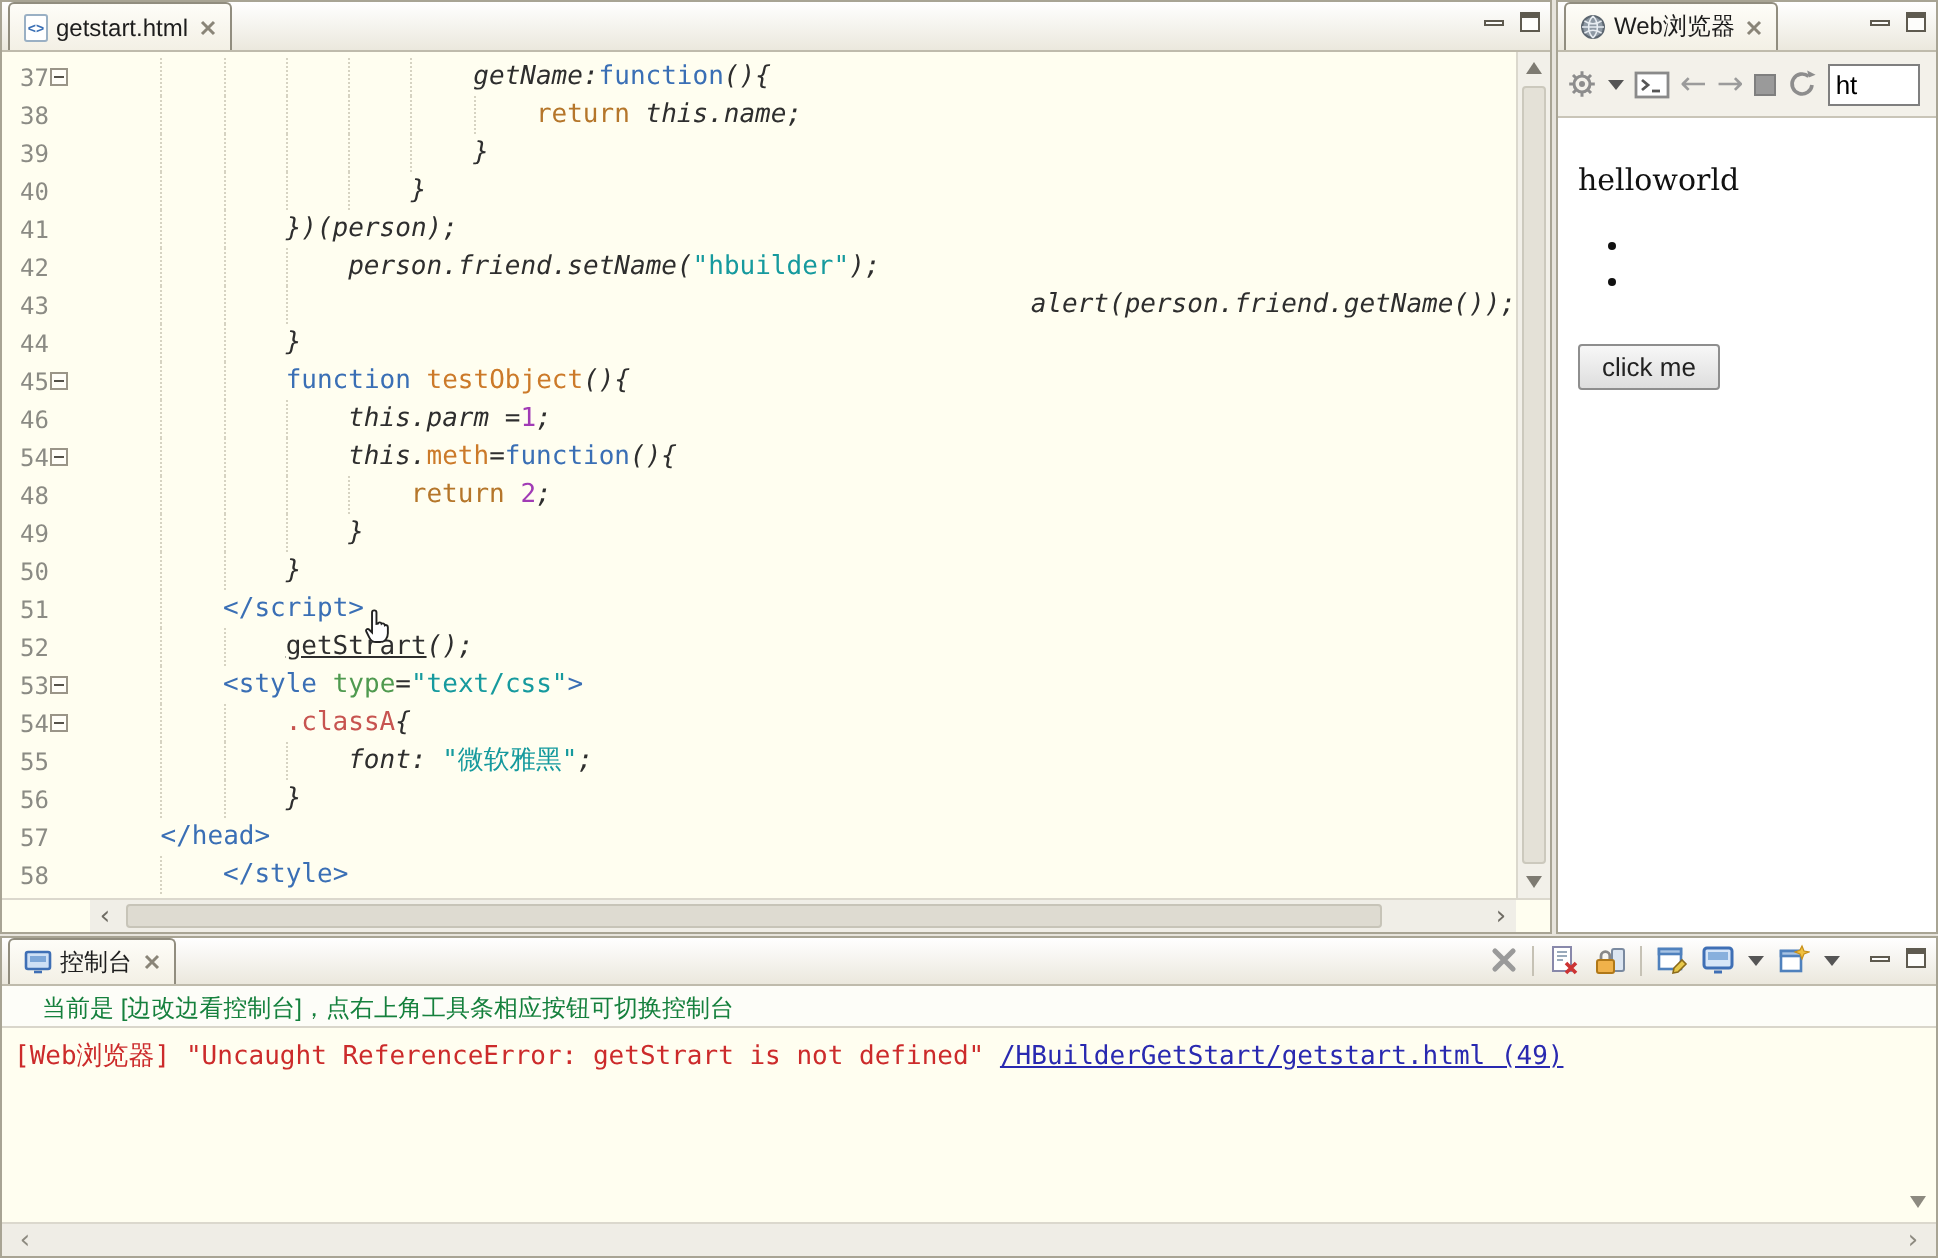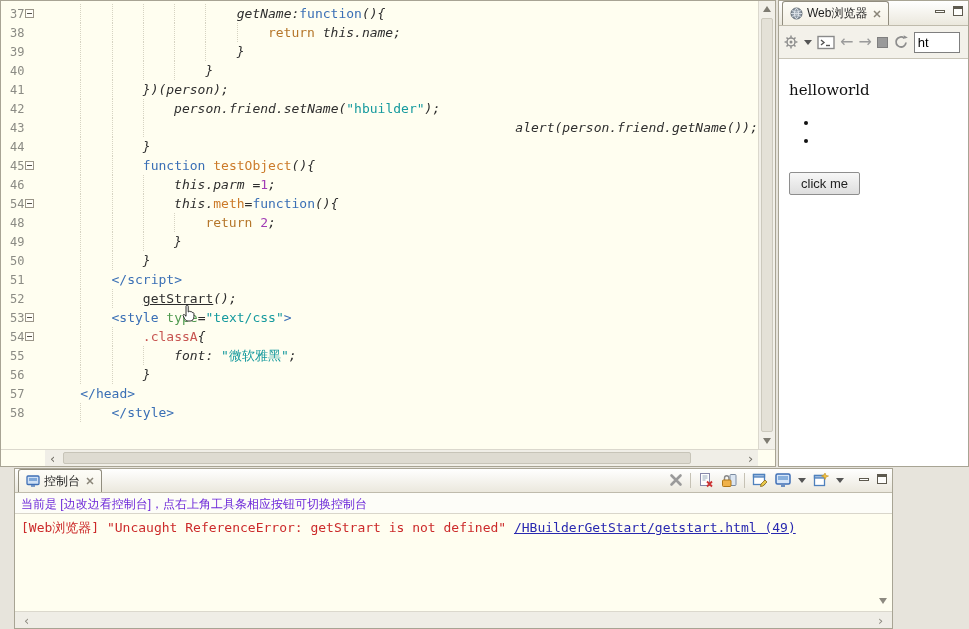--- a/index.html
+++ b/index.html
@@ -6,21 +6,21 @@
   html,body { width: 969px; height: 629px; }
   body {
     font-family: "Liberation Sans", sans-serif;
     background: #e7e4dc;
     position: relative;
     overflow: hidden;
   }
   .panel { position: absolute; border: 1px solid #a8a494; background: #fffef0; overflow: hidden; }
   #editor-panel  { left: 0;   top: 0;   width: 776px; height: 467px; display:flex; flex-direction:column; }
   #browser-panel { left: 778px; top: 0; width: 191px; height: 467px; display:flex; flex-direction:column; background:#fff; }
-  #console-panel { left: 14px; top: 468px; width: 879px; height: 161px; display:flex; flex-direction:column; }
+  #console-panel { left: 0; top: 468px; width: 969px; height: 161px; display:flex; flex-direction:column; }
 
   
   .tabbar {
     height: 25px; flex: 0 0 25px;
     background: linear-gradient(#ffffff, #ebe8dd);
     border-bottom: 1px solid #bfbbac;
     display: flex; align-items: flex-end;
     position: relative;
   }
   .tab {
@@ -88,37 +88,57 @@
   .bbtn { margin-top: 21px; font: 13px "Liberation Sans", sans-serif; color: #222;
           background: linear-gradient(#f7f7f7, #dedede); border: 1px solid #8e8e8e; border-radius: 2px;
           padding: 3px 11px; cursor: pointer; }
 
   
   #console-panel .tabbar { height: 24px; flex: 0 0 24px; }
   #console-panel .tab { height: 23px; }
   .ctools { position: absolute; right: 48px; top: 3px; display: flex; align-items: center; gap: 7px; }
   .csep { width: 1px; height: 15px; background: #c6c2b5; }
   .infoline { height: 21px; flex: 0 0 21px; background: #fdfdf8; border-bottom: 1px solid #d9d6cb;
-              font-size: 12px; color: #6d28d9; padding: 3px 6px; white-space: nowrap; overflow: hidden; }
+              font-size: 12px; color: #15803d; padding: 3px 20px; white-space: nowrap; overflow: hidden; }
   .coutput { flex: 1 1 auto; background: #fffef0; padding: 5px 6px; position: relative;
              font: 13px "DejaVu Sans Mono", monospace; }
   .err-src, .err-msg { color: var(--c-error,#cc2b2b); }
   .err-link { color: var(--c-link,#2929b0); text-decoration: underline; cursor: pointer; }
   .cdown { position: absolute; right: 5px; bottom: 3px; width: 0; height: 0; border: 4px solid transparent; border-top: 6px solid #8d8a80; }
   .chscroll { height: 17px; flex: 0 0 17px; background: #efede6; border-top: 1px solid #dbd8cd;
               display: flex; align-items: center; justify-content: space-between; padding: 0 4px; }
   .chscroll .harr { color: #8d8a80; }
 
   
   #hand-cursor { position: absolute; left: 180px; top: 303px; z-index: 20; pointer-events: none; }
 </style>
 </head>
 <body style="--c-plain: #2e2e2e; --c-keyword: #3a6fb5; --c-keyword2: #b5762a; --c-string: #169a9e; --c-number: #a13bb5; --c-func: #cc7a29; --c-classsel: #c75450; --c-attr: #4f9a4f; --c-error: #cc2b2b; --c-link: #2929b0;">
 
 <div id="editor-panel" class="panel">
+  <div class="tabbar">
+    <div class="tab">
+      <span class="tbico">
+        <svg width="12" height="14" viewBox="0 0 12 14">
+            <rect x="0.5" y="0.5" width="11" height="13" rx="1" fill="#fff" stroke="#9ab0c4"></rect>
+            <text x="6" y="9.5" font-size="7" fill="#3a6fb5" text-anchor="middle" font-weight="bold">&lt;&gt;</text>
+          </svg>
+      </span>
+      <span>getstart.html</span>
+      <span class="tab-close">
+        <svg width="8" height="8" viewBox="0 0 8 8">
+            <path d="M1 1l6 6M7 1l-6 6" stroke="#8a8578" stroke-width="1.5"></path>
+          </svg>
+      </span>
+    </div>
+    <div class="winbtns">
+      <span class="minbtn"></span>
+      <span class="maxbtn"></span>
+    </div>
+  </div>
   <div class="editor-body">
     <div class="gutter">
         <div class="gut-row">
           <span class="lnum">37</span>
           <span class="foldbox"></span>
         </div>
         <div class="gut-row">
           <span class="lnum">38</span>
         </div>
         <div class="gut-row">

